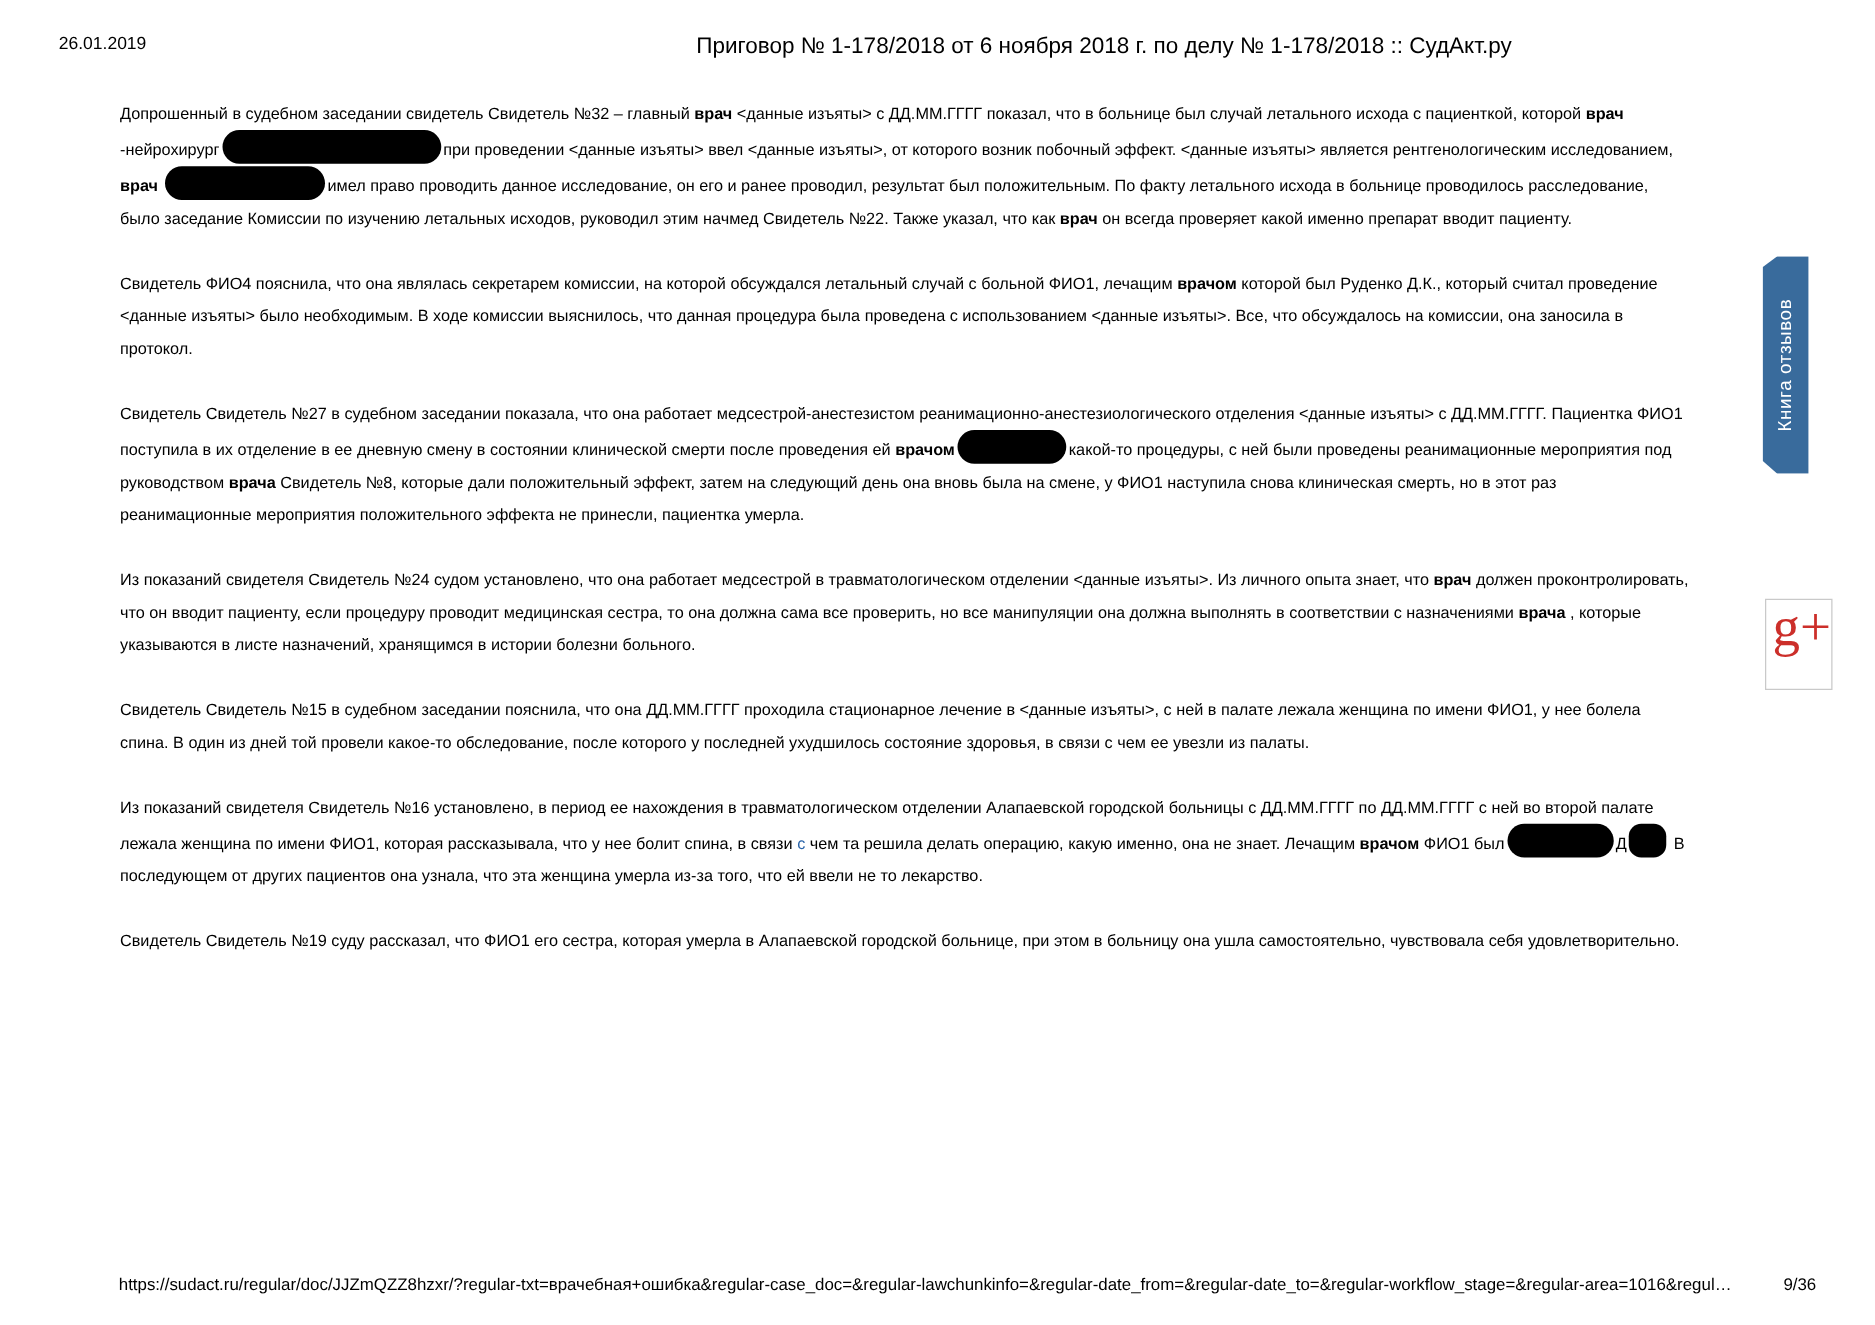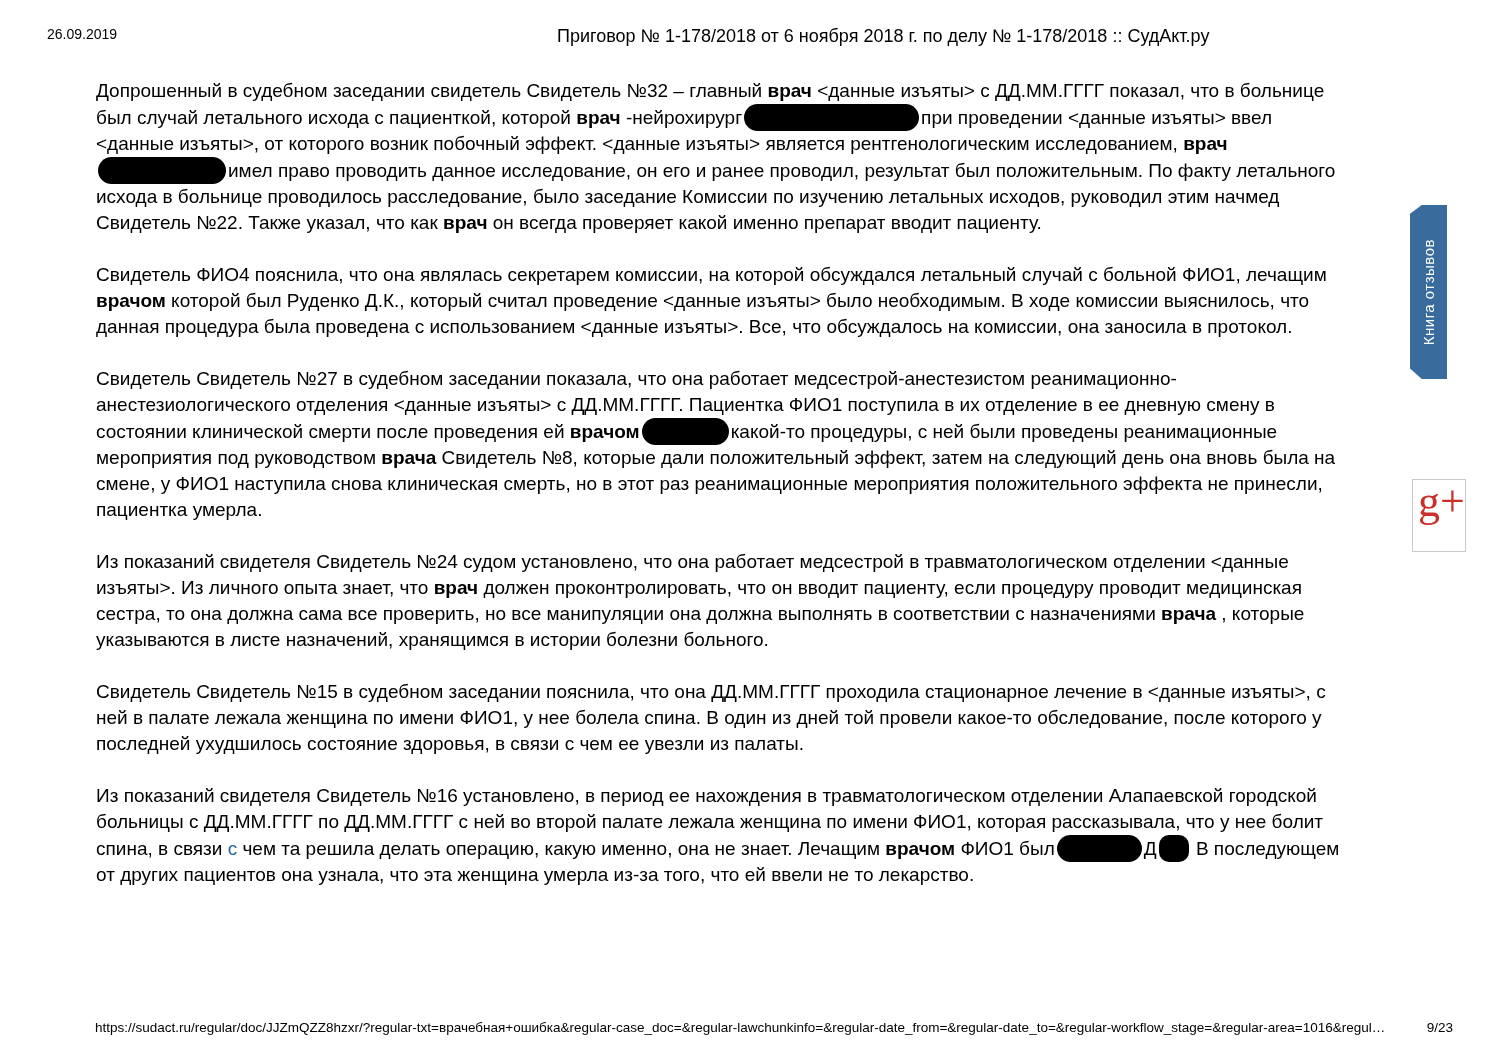--- a/index.html
+++ b/index.html
@@ -16,21 +16,21 @@
     position:absolute;top:26px;left:47px;
     font-size:14px;color:#000;white-space:nowrap;
   }
   .hdr-title{
     position:absolute;top:26px;left:557px;
     font-size:18px;color:#000;white-space:nowrap;
   }
   
   .doc{
     position:absolute;top:78px;left:96px;width:1255px;
-    font-size:19px;line-height:26px;color:#000;
+    font-size:13px;line-height:26px;color:#000;
     text-align:left;
   }
   .para{margin:0 0 26px 0;}
   .para:last-child{margin-bottom:0;}
   .hl{font-weight:bold;}
   .link{color:#2963a8;cursor:pointer;}
   .redact{
     display:inline-block;
     height:27px;
     background:#000;
@@ -78,33 +78,34 @@
     max-width:1360px;overflow:hidden;margin-left:48px;
   }
   .ftr-page{
     position:absolute;top:1020px;right:47px;
     font-size:13.5px;color:#000;white-space:nowrap;
   }
 </style>
 </head>
 <body>
 
-<div class="hdr-date">26.09.2019</div>
+<div class="hdr-date">26.01.2019</div>
 <div class="hdr-title">Приговор № 1-178/2018 от 6 ноября 2018 г. по делу № 1-178/2018 :: СудАкт.ру</div>
 
 <div class="doc">
     <div class="para"><span>Допрошенный в судебном заседании свидетель Свидетель №32 – главный </span><span class="hl">врач</span><span> &lt;данные изъяты&gt; с ДД.ММ.ГГГГ показал, что в больнице был случай летального исхода с пациенткой, которой </span><span class="hl">врач</span><span> -нейрохирург</span><span class="redact" style="width: 175px; background: rgb(0, 0, 0);"></span><span>при проведении &lt;данные изъяты&gt; ввел &lt;данные изъяты&gt;, от которого возник побочный эффект. &lt;данные изъяты&gt; является рентгенологическим исследованием, </span><span class="hl">врач</span><span> </span><span class="redact" style="width: 128px; background: rgb(0, 0, 0);"></span><span>имел право проводить данное исследование, он его и ранее проводил, результат был положительным. По факту летального исхода в больнице проводилось расследование, было заседание Комиссии по изучению летальных исходов, руководил этим начмед Свидетель №22. Также указал, что как </span><span class="hl">врач</span><span> он всегда проверяет какой именно препарат вводит пациенту.</span></div>
     <div class="para"><span>Свидетель ФИО4 пояснила, что она являлась секретарем комиссии, на которой обсуждался летальный случай с больной ФИО1, лечащим </span><span class="hl">врачом</span><span> которой был Руденко Д.К., который считал проведение &lt;данные изъяты&gt; было необходимым. В ходе комиссии выяснилось, что данная процедура была проведена с использованием &lt;данные изъяты&gt;. Все, что обсуждалось на комиссии, она заносила в протокол.</span></div>
     <div class="para"><span>Свидетель Свидетель №27 в судебном заседании показала, что она работает медсестрой-анестезистом реанимационно-анестезиологического отделения &lt;данные изъяты&gt; с ДД.ММ.ГГГГ. Пациентка ФИО1 поступила в их отделение в ее дневную смену в состоянии клинической смерти после проведения ей </span><span class="hl">врачом</span><span class="redact" style="width: 87px; background: rgb(0, 0, 0);"></span><span>какой-то процедуры, с ней были проведены реанимационные мероприятия под руководством </span><span class="hl">врача</span><span> Свидетель №8, которые дали положительный эффект, затем на следующий день она вновь была на смене, у ФИО1 наступила снова клиническая смерть, но в этот раз реанимационные мероприятия положительного эффекта не принесли, пациентка умерла.</span></div>
     <div class="para"><span>Из показаний свидетеля Свидетель №24 судом установлено, что она работает медсестрой в травматологическом отделении &lt;данные изъяты&gt;. Из личного опыта знает, что </span><span class="hl">врач</span><span> должен проконтролировать, что он вводит пациенту, если процедуру проводит медицинская сестра, то она должна сама все проверить, но все манипуляции она должна выполнять в соответствии с назначениями </span><span class="hl">врача</span><span> , которые указываются в листе назначений, хранящимся в истории болезни больного.</span></div>
     <div class="para"><span>Свидетель Свидетель №15 в судебном заседании пояснила, что она ДД.ММ.ГГГГ проходила стационарное лечение в &lt;данные изъяты&gt;, с ней в палате лежала женщина по имени ФИО1, у нее болела спина. В один из дней той провели какое-то обследование, после которого у последней ухудшилось состояние здоровья, в связи с чем ее увезли из палаты.</span></div>
     <div class="para"><span>Из показаний свидетеля Свидетель №16 установлено, в период ее нахождения в травматологическом отделении Алапаевской городской больницы с ДД.ММ.ГГГГ по ДД.ММ.ГГГГ с ней во второй палате лежала женщина по имени ФИО1, которая рассказывала, что у нее болит спина, в связи </span><span class="link" style="color: rgb(41, 99, 168);">с</span><span> чем та решила делать операцию, какую именно, она не знает. Лечащим </span><span class="hl">врачом</span><span> ФИО1 был</span><span class="redact" style="width: 85px; background: rgb(0, 0, 0);"></span><span>Д</span><span class="redact small" style="width: 30px; background: rgb(0, 0, 0);"></span><span> В последующем от других пациентов она узнала, что эта женщина умерла из-за того, что ей ввели не то лекарство.</span></div>
+    <div class="para"><span>Свидетель Свидетель №19 суду рассказал, что ФИО1 его сестра, которая умерла в Алапаевской городской больнице, при этом в больницу она ушла самостоятельно, чувствовала себя удовлетворительно.</span></div>
   </div>
 
 <div class="feedback-tab" style="background: rgb(57, 107, 156);">
   <span>Книга отзывов</span>
 </div>
 <div class="gplus-box">
   <span style="color: rgb(204, 47, 42);">g+</span>
 </div>
 
 <div class="ftr-url">https://sudact.ru/regular/doc/JJZmQZZ8hzxr/?regular-txt=врачебная+ошибка&amp;regular-case_doc=&amp;regular-lawchunkinfo=&amp;regular-date_from=&amp;regular-date_to=&amp;regular-workflow_stage=&amp;regular-area=1016&amp;regul…</div>
-<div class="ftr-page">9/23</div>
+<div class="ftr-page">9/36</div>
 
 </body></html>

